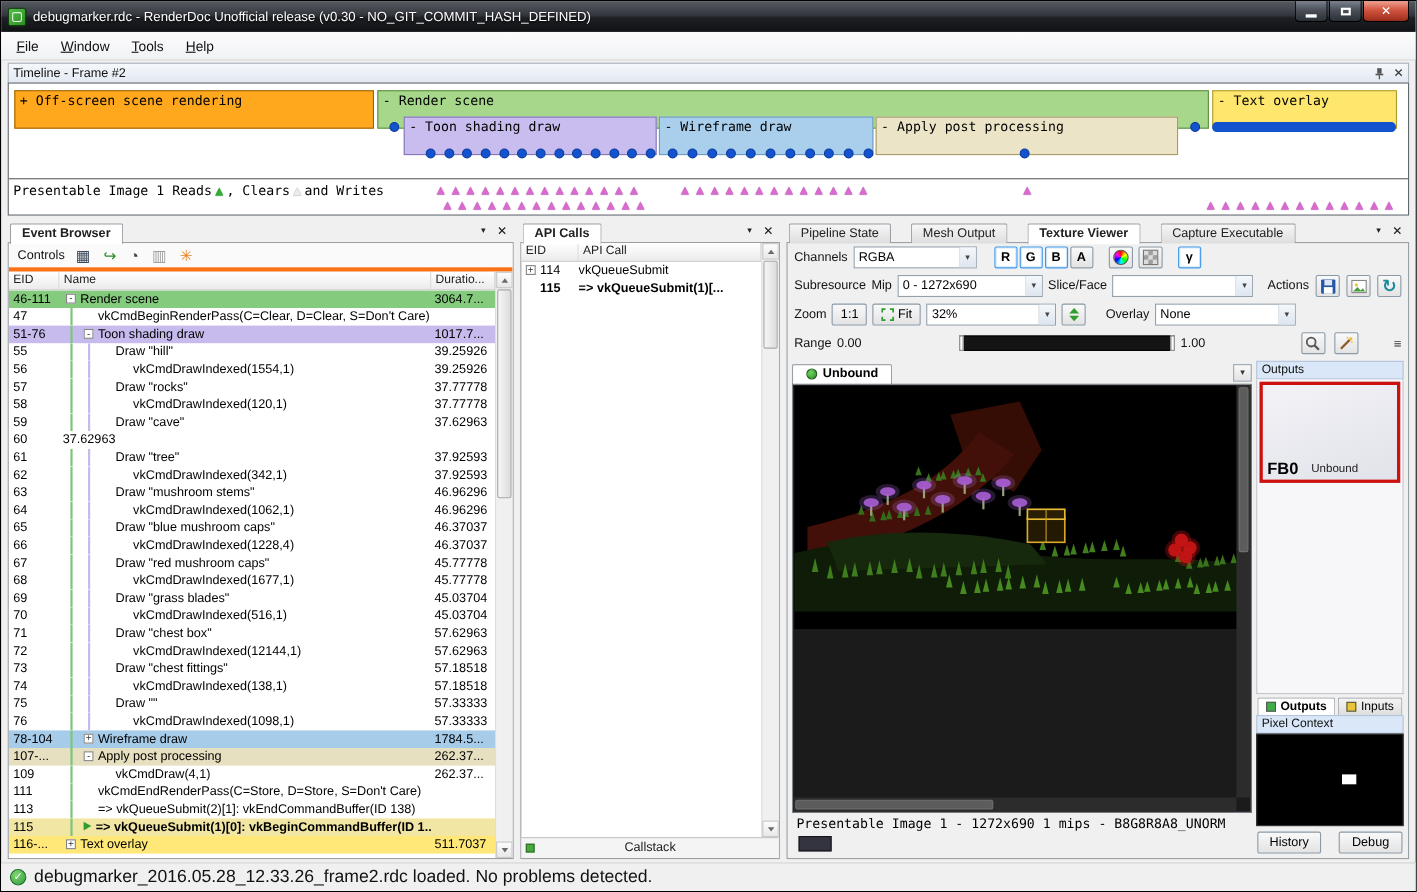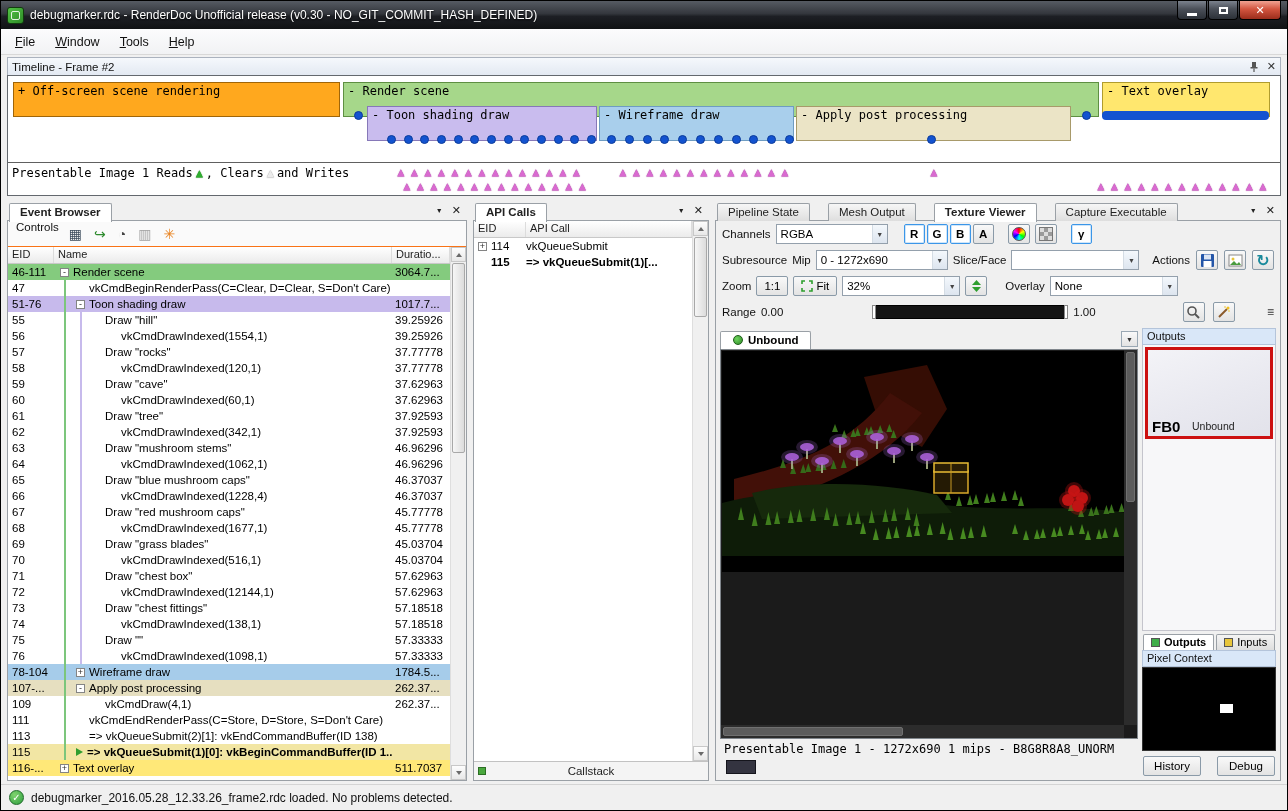--- a/index.html
+++ b/index.html
@@ -47,21 +47,21 @@
 .p-api{width:236px;flex:none}
 .p-right{flex:1}
 .tabs{display:flex;align-items:flex-end;height:21px;padding-left:2px;position:relative;z-index:2;flex:none}
 .tab{padding:2px 10px 3px;border:1px solid #9aa0a6;border-bottom:none;background:linear-gradient(#f6f6f6,#dedede);margin-right:18px;font-size:11.5px;border-radius:2px 2px 0 0;color:#222;white-space:nowrap;cursor:default}
 .tab.active{background:#fff;font-weight:bold;padding-bottom:4px;margin-bottom:-1px}
 .tab-ctl{margin-left:auto;display:flex;gap:9px;align-items:center;padding:0 6px 4px 0}
 .mini-arrow{font-size:7px;color:#222}
 .mini-x{font-size:11px;color:#222}
 .panel-body{flex:1;border:1px solid #9aa0a6;background:#fff;margin-top:-1px;display:flex;flex-direction:column;min-height:0;overflow:hidden}
 
-.eb-controls{height:26px;background:#fafafa;border-bottom:1px solid #f97316;display:flex;gap:10px;padding:0 8px;flex:none}
+.eb-controls{height:26px;background:#fafafa;border-bottom:4px solid #f97316;display:flex;align-items:center;gap:10px;padding:0 8px;flex:none}
 .ctl-label{font-size:11.5px;color:#111}
 .tool-icon{font-size:14px;line-height:14px;cursor:default}
 .grid-wrap{flex:1;display:flex;min-height:0}
 .grid-col{flex:1;display:flex;flex-direction:column;min-width:0}
 .ghead{display:flex;height:17px;background:linear-gradient(#ffffff,#ebebeb);border-bottom:1px solid #c8c8c8;font-size:11px;color:#222;flex:none}
 .gh{padding:1px 4px;border-right:1px solid #dcdcdc;overflow:hidden;white-space:nowrap}
 .gh-eid{width:46px;flex:none}
 .gh-name{flex:1}
 .gh-dur{width:58px;flex:none}
 .rows{flex:1;overflow:hidden}
@@ -139,21 +139,21 @@
 .sq{width:9px;height:9px;display:inline-block;border:1px solid #555}
 .sq-g{background:#3fae49}
 .sq-y{background:#e8c53a}
 .px-box{height:84px;background:#000;border:1px solid #333;position:relative;flex:none}
 .px-dot{position:absolute;left:58%;top:44%;width:13px;height:9px;background:#fff}
 .sb-btns{display:flex;justify-content:space-between;padding:5px 1px 0;flex:none}
 .sb-btns .btn{width:58px;justify-content:center}
 
 .statusbar{height:26px;border-top:1px solid #d4d4d4;background:#f0f0f0;display:flex;align-items:center;gap:7px;padding:0 8px;flex:none}
 .status-check{width:15px;height:15px;border-radius:50%;background:radial-gradient(circle at 35% 30%,#7fd46f,#2f9e3f);color:#fff;font-size:10px;display:flex;align-items:center;justify-content:center;border:1px solid #1d6a28}
-.status-text{font-size:12px;color:#111}
+.status-text{font-size:16px;color:#111}
 u{text-decoration:underline}
 </style>
 </head>
 <body>
 
 <div class="window">
 
   <div class="titlebar">
     <span class="app-icon"></span>
     <span class="title-text">debugmarker.rdc - RenderDoc Unofficial release (v0.30 - NO_GIT_COMMIT_HASH_DEFINED)</span>
@@ -329,25 +329,20 @@
                   <span class="ev-eid">59</span>
                   <span class="ev-name">
                     <i class="gd gd-g"></i>
                     <i class="gd gd-p"></i>
                     <span class="ev-label" style="padding-left: 51px;"><span>Draw "cave"</span></span>
                   </span>
                   <span class="ev-dur">37.62963</span>
                 </div>
                 <div class="ev-row">
                   <span class="ev-eid">60</span>
-                  <span class="ev-name">
-                    <i class="gd gd-g"></i>
-                    <i class="gd gd-p"></i>
-                    <span class="ev-label" style="padding-left: 67px;"><span>vkCmdDrawIndexed(60,1)</span></span>
-                  </span>
                   <span class="ev-dur">37.62963</span>
                 </div>
                 <div class="ev-row">
                   <span class="ev-eid">61</span>
                   <span class="ev-name">
                     <i class="gd gd-g"></i>
                     <i class="gd gd-p"></i>
                     <span class="ev-label" style="padding-left: 51px;"><span>Draw "tree"</span></span>
                   </span>
                   <span class="ev-dur">37.92593</span>

